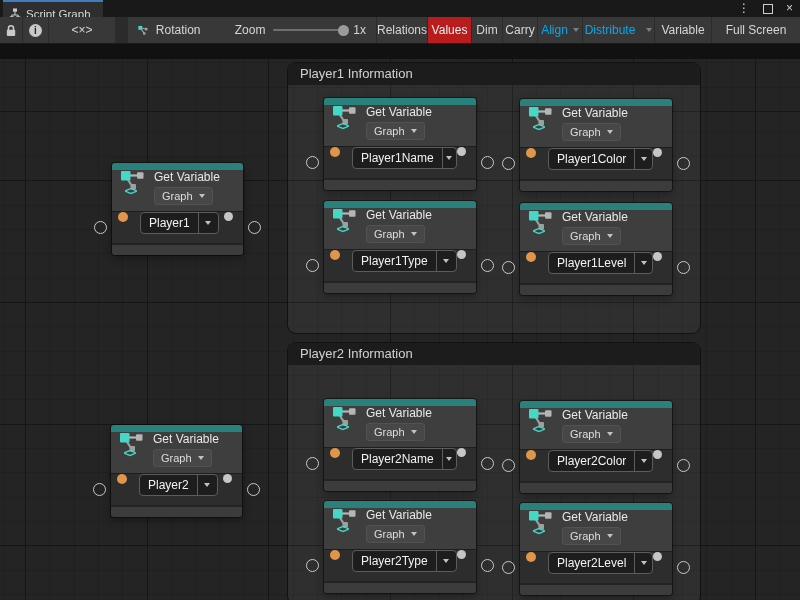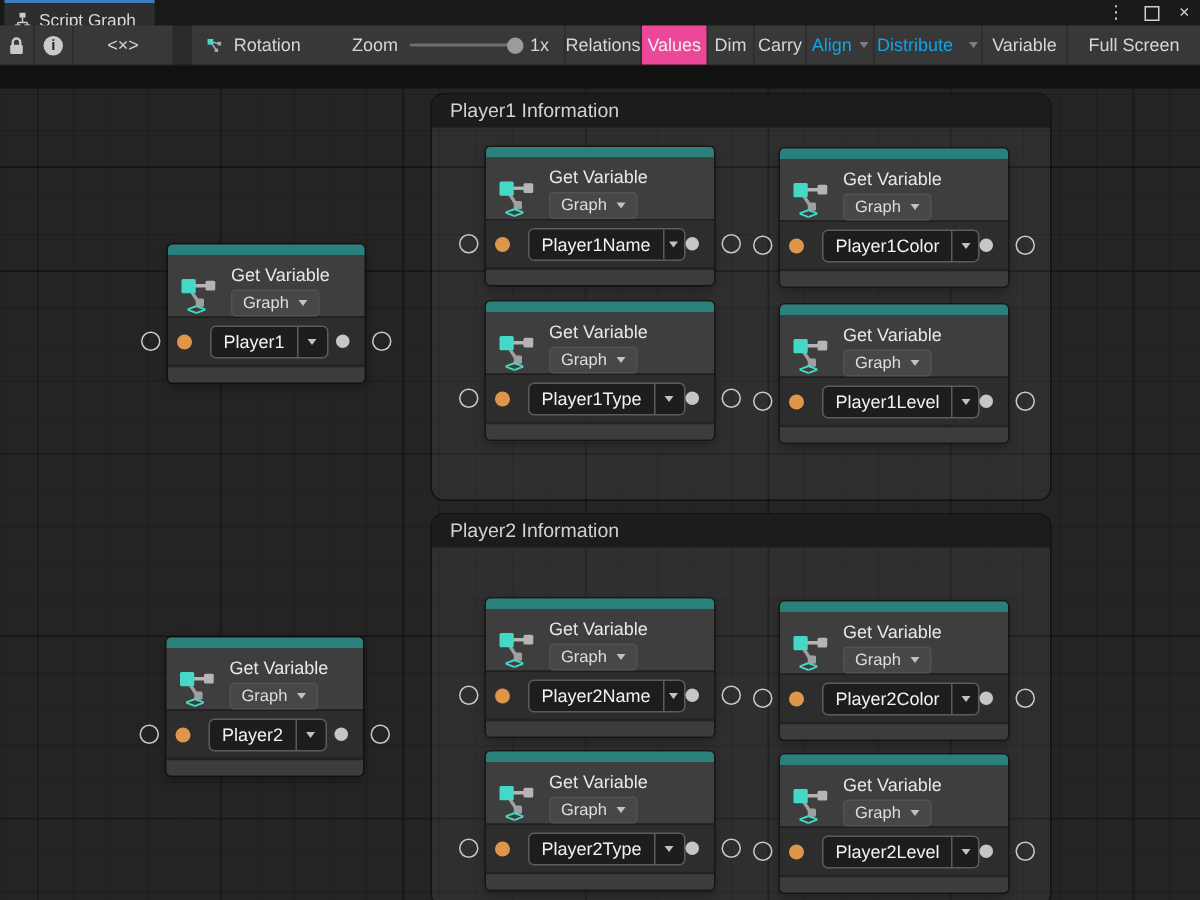--- a/index.html
+++ b/index.html
@@ -12,21 +12,21 @@
        border-top:2px solid #3e7cbf;display:flex;align-items:center;gap:5px;
        padding:4px 12px 0 6px;color:#d9d9d9;font-size:11.5px;}
   #winctrl{position:absolute;right:7px;top:0;height:17px;display:flex;align-items:center;gap:13px;color:#cfcfcf;}
   #winctrl .glyph{font-size:12px;line-height:17px;}
   #maxbox{width:8px;height:8px;border:1.5px solid #cfcfcf;display:inline-block;}
   
   #toolbar{position:absolute;left:0;top:17px;width:800px;height:27px;background:#2b2b2b;
            border-bottom:1px solid #1a1a1a;box-sizing:border-box;color:#d6d6d6;font-size:12px;}
   .tcell{position:absolute;top:0;height:26px;background:#383838;display:flex;
          align-items:center;justify-content:center;box-sizing:border-box;}
-  .tcell.active{background:#ec4899;color:#efefef;}
+  .tcell.active{background:#b91c1c;color:#efefef;}
   .tcell.disabled{color:#0ea5e9;justify-content:center;}
   .sliderTrack{position:relative;width:95px;height:2px;background:#6f6f6f;border-radius:1px;}
   .sliderKnob{position:absolute;right:-4px;top:-4.5px;width:11px;height:11px;border-radius:50%;background:#9b9b9b;}
   .caret{width:0;height:0;border-left:3.5px solid transparent;border-right:3.5px solid transparent;
          border-top:4.5px solid #c2c2c2;display:inline-block;}
   .tcell.disabled .caret{border-top-color:#7e7e7e;}
   .infoCircle{width:13px;height:13px;border-radius:50%;background:#c9c9c9;color:#262626;
               font-weight:bold;font-size:10px;line-height:13px;text-align:center;font-style:normal;}
   
   #canvas{position:absolute;left:0;top:44px;width:800px;height:556px;background-color:#242424;
@@ -38,27 +38,27 @@
     background-position:25px 53px;margin-top:15px;}
   
   .group{position:absolute;background:rgba(255,255,255,.05);border-radius:8px;
          box-shadow:0 0 0 1px rgba(0,0,0,.5);}
   .ghead{height:22px;background:#1c1c1c;border-radius:8px 8px 0 0;color:#d2d2d2;
          font-size:13px;line-height:22px;padding-left:12px;}
   
   .node{position:absolute;border-radius:3px;
         box-shadow:0 0 0 1px rgba(0,0,0,.45),0 3px 8px rgba(0,0,0,.35);}
   .teal{height:7px;background:#2a817b;border-radius:3px 3px 0 0;}
-  .nhead{background:#3e3e3e;height:41px;display:flex;align-items:flex-end;gap:8px;padding:0 8px;}
+  .nhead{background:#3e3e3e;height:41px;display:flex;align-items:flex-start;gap:8px;padding:0 8px;}
   .nmeta{display:flex;flex-direction:column;align-items:flex-start;gap:3px;}
   .ntitle{font-size:12px;color:#e8e8e8;}
   .gbtn{background:#474747;border:1px solid #525252;border-radius:3px;height:16px;
         padding:0 7px;font-size:11px;color:#dedede;display:inline-flex;align-items:center;gap:6px;cursor:default;}
   .nrow{background:#2d2d2d;height:31px;border-top:1px solid #1e1e1e;display:flex;
-        align-items:center;padding:0 10px 0 6px;}
+        padding:0 10px 0 6px;}
   .nfoot{background:#3c3c3c;height:10px;border-top:2px solid #232323;border-radius:0 0 3px 3px;}
   .dot{border-radius:50%;display:inline-block;flex:0 0 auto;}
   .dot.o{width:10px;height:10px;background:#e0964a;}
   .dot.g{width:9px;height:9px;background:#c6c6c6;margin-left:auto;}
   .vdd{display:inline-flex;align-items:stretch;background:#1d1d1d;border:1px solid #5c5c5c;
        border-radius:4px;height:20px;margin-left:12px;overflow:hidden;}
   .vtx{padding:0 8px;font-size:12px;color:#f2f2f2;display:flex;align-items:center;}
   .vcar{width:19px;border-left:1px solid #5c5c5c;display:flex;align-items:center;justify-content:center;}
   .ring{position:absolute;width:11px;height:11px;border:1.5px solid #c9c9c9;border-radius:50%;top:58px;}
   .ring.rl{left:-18px;} .ring.rr{right:-18px;}

